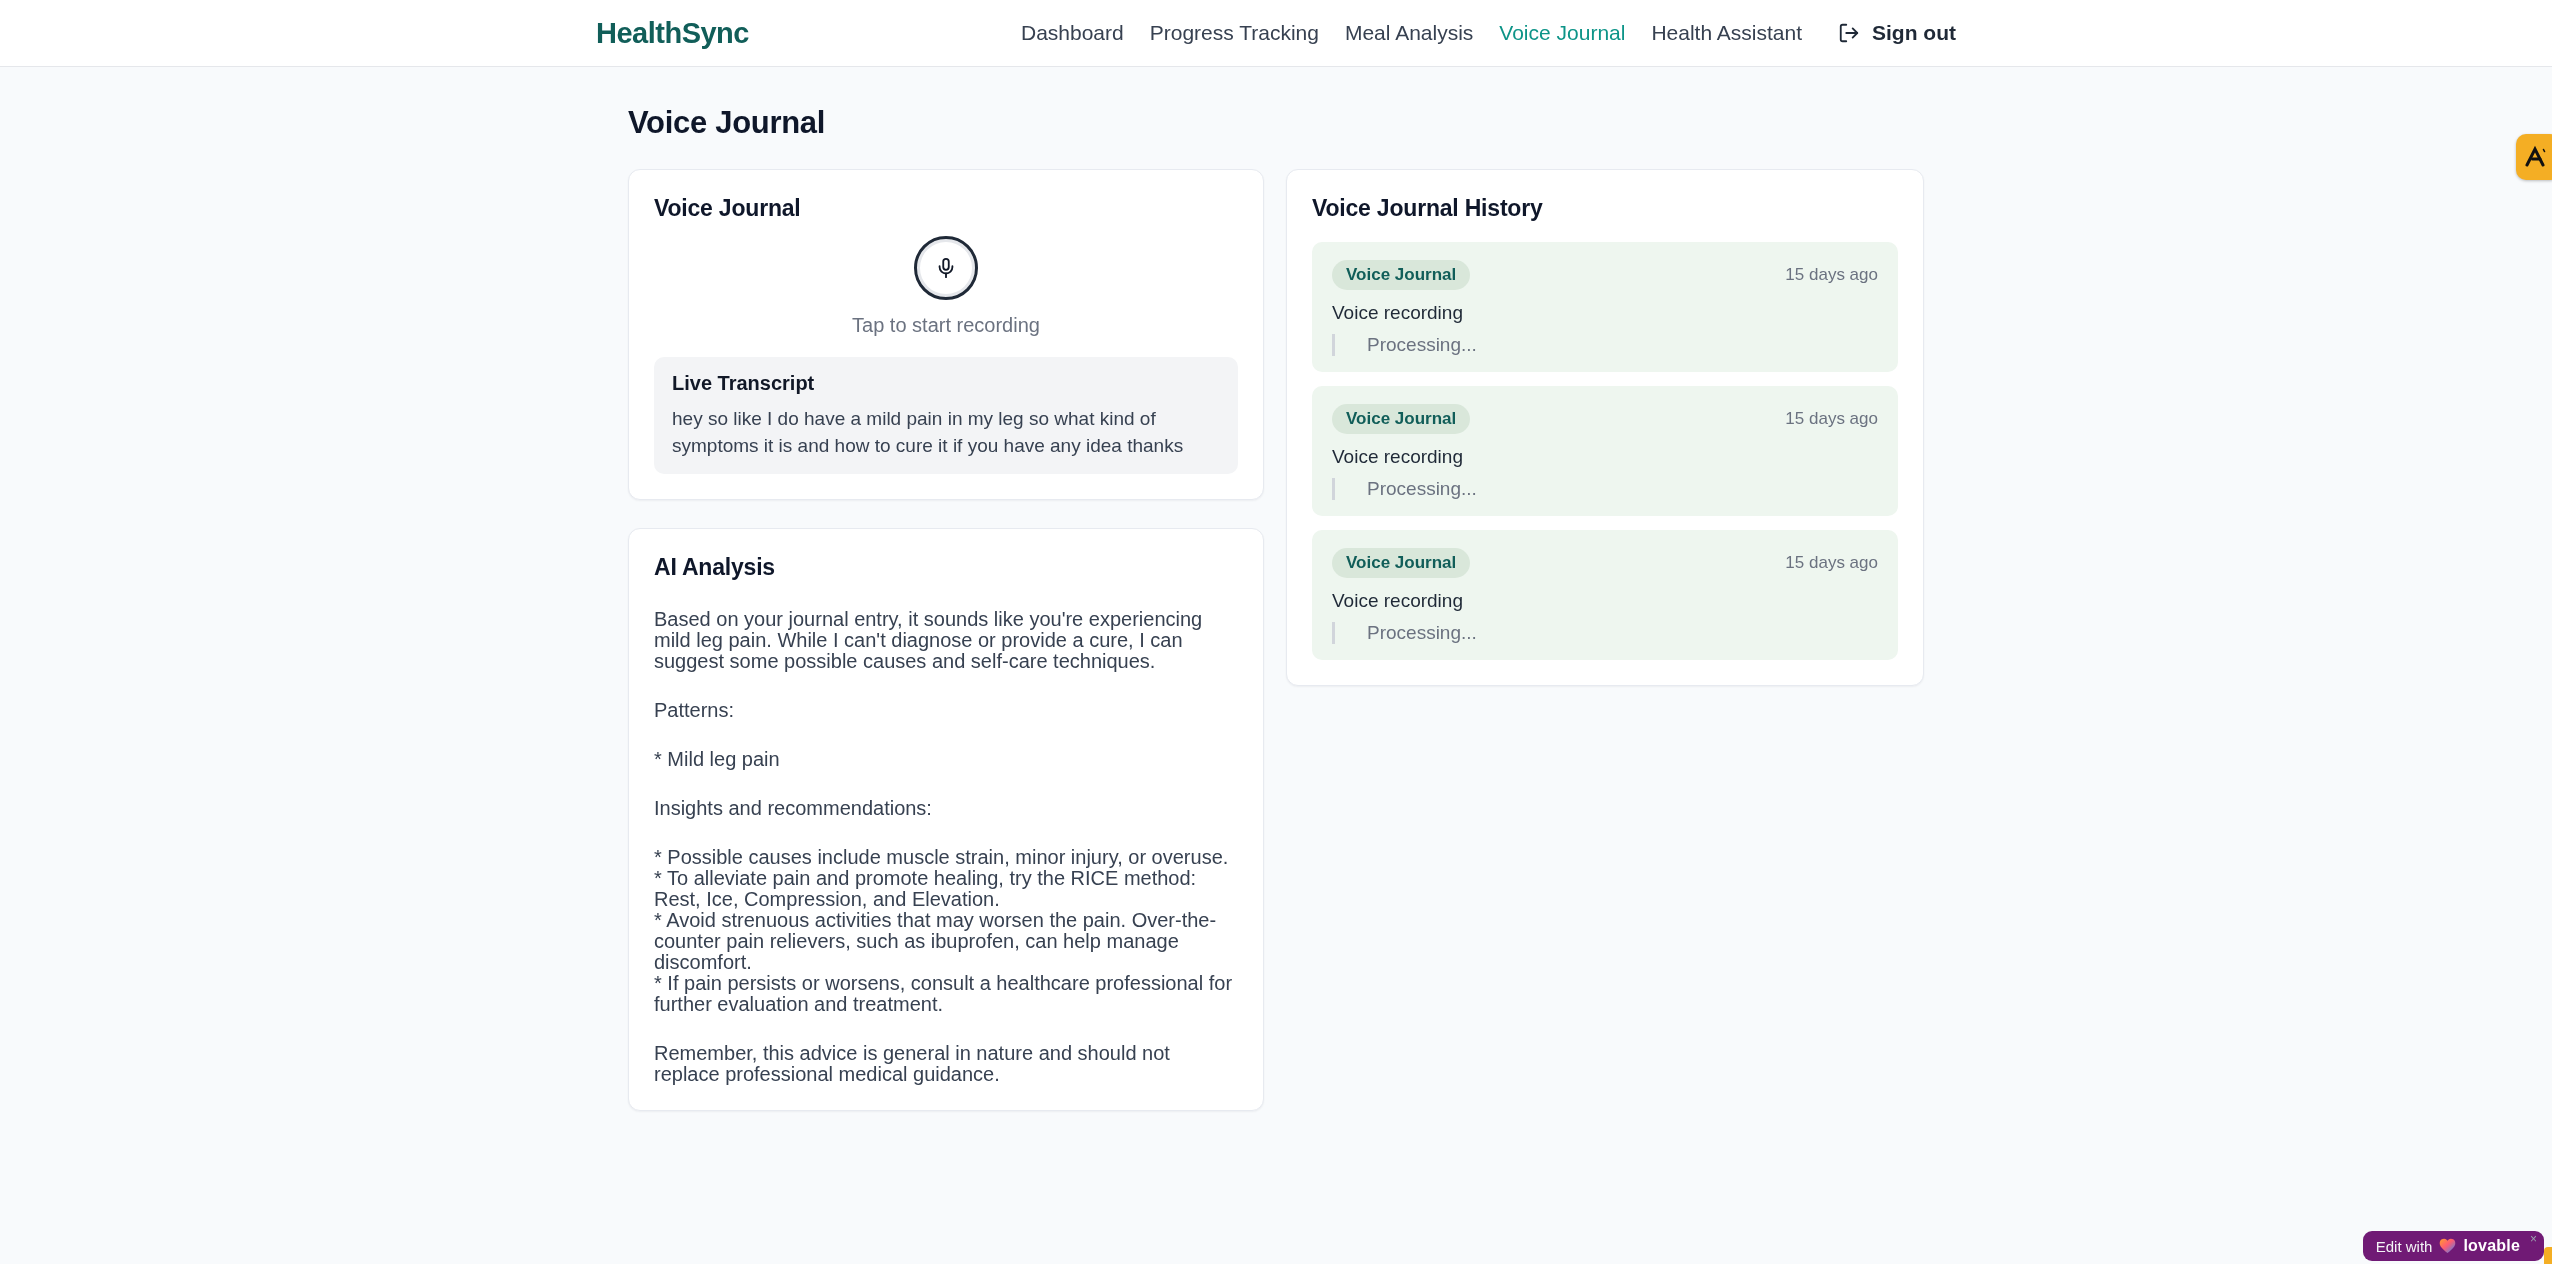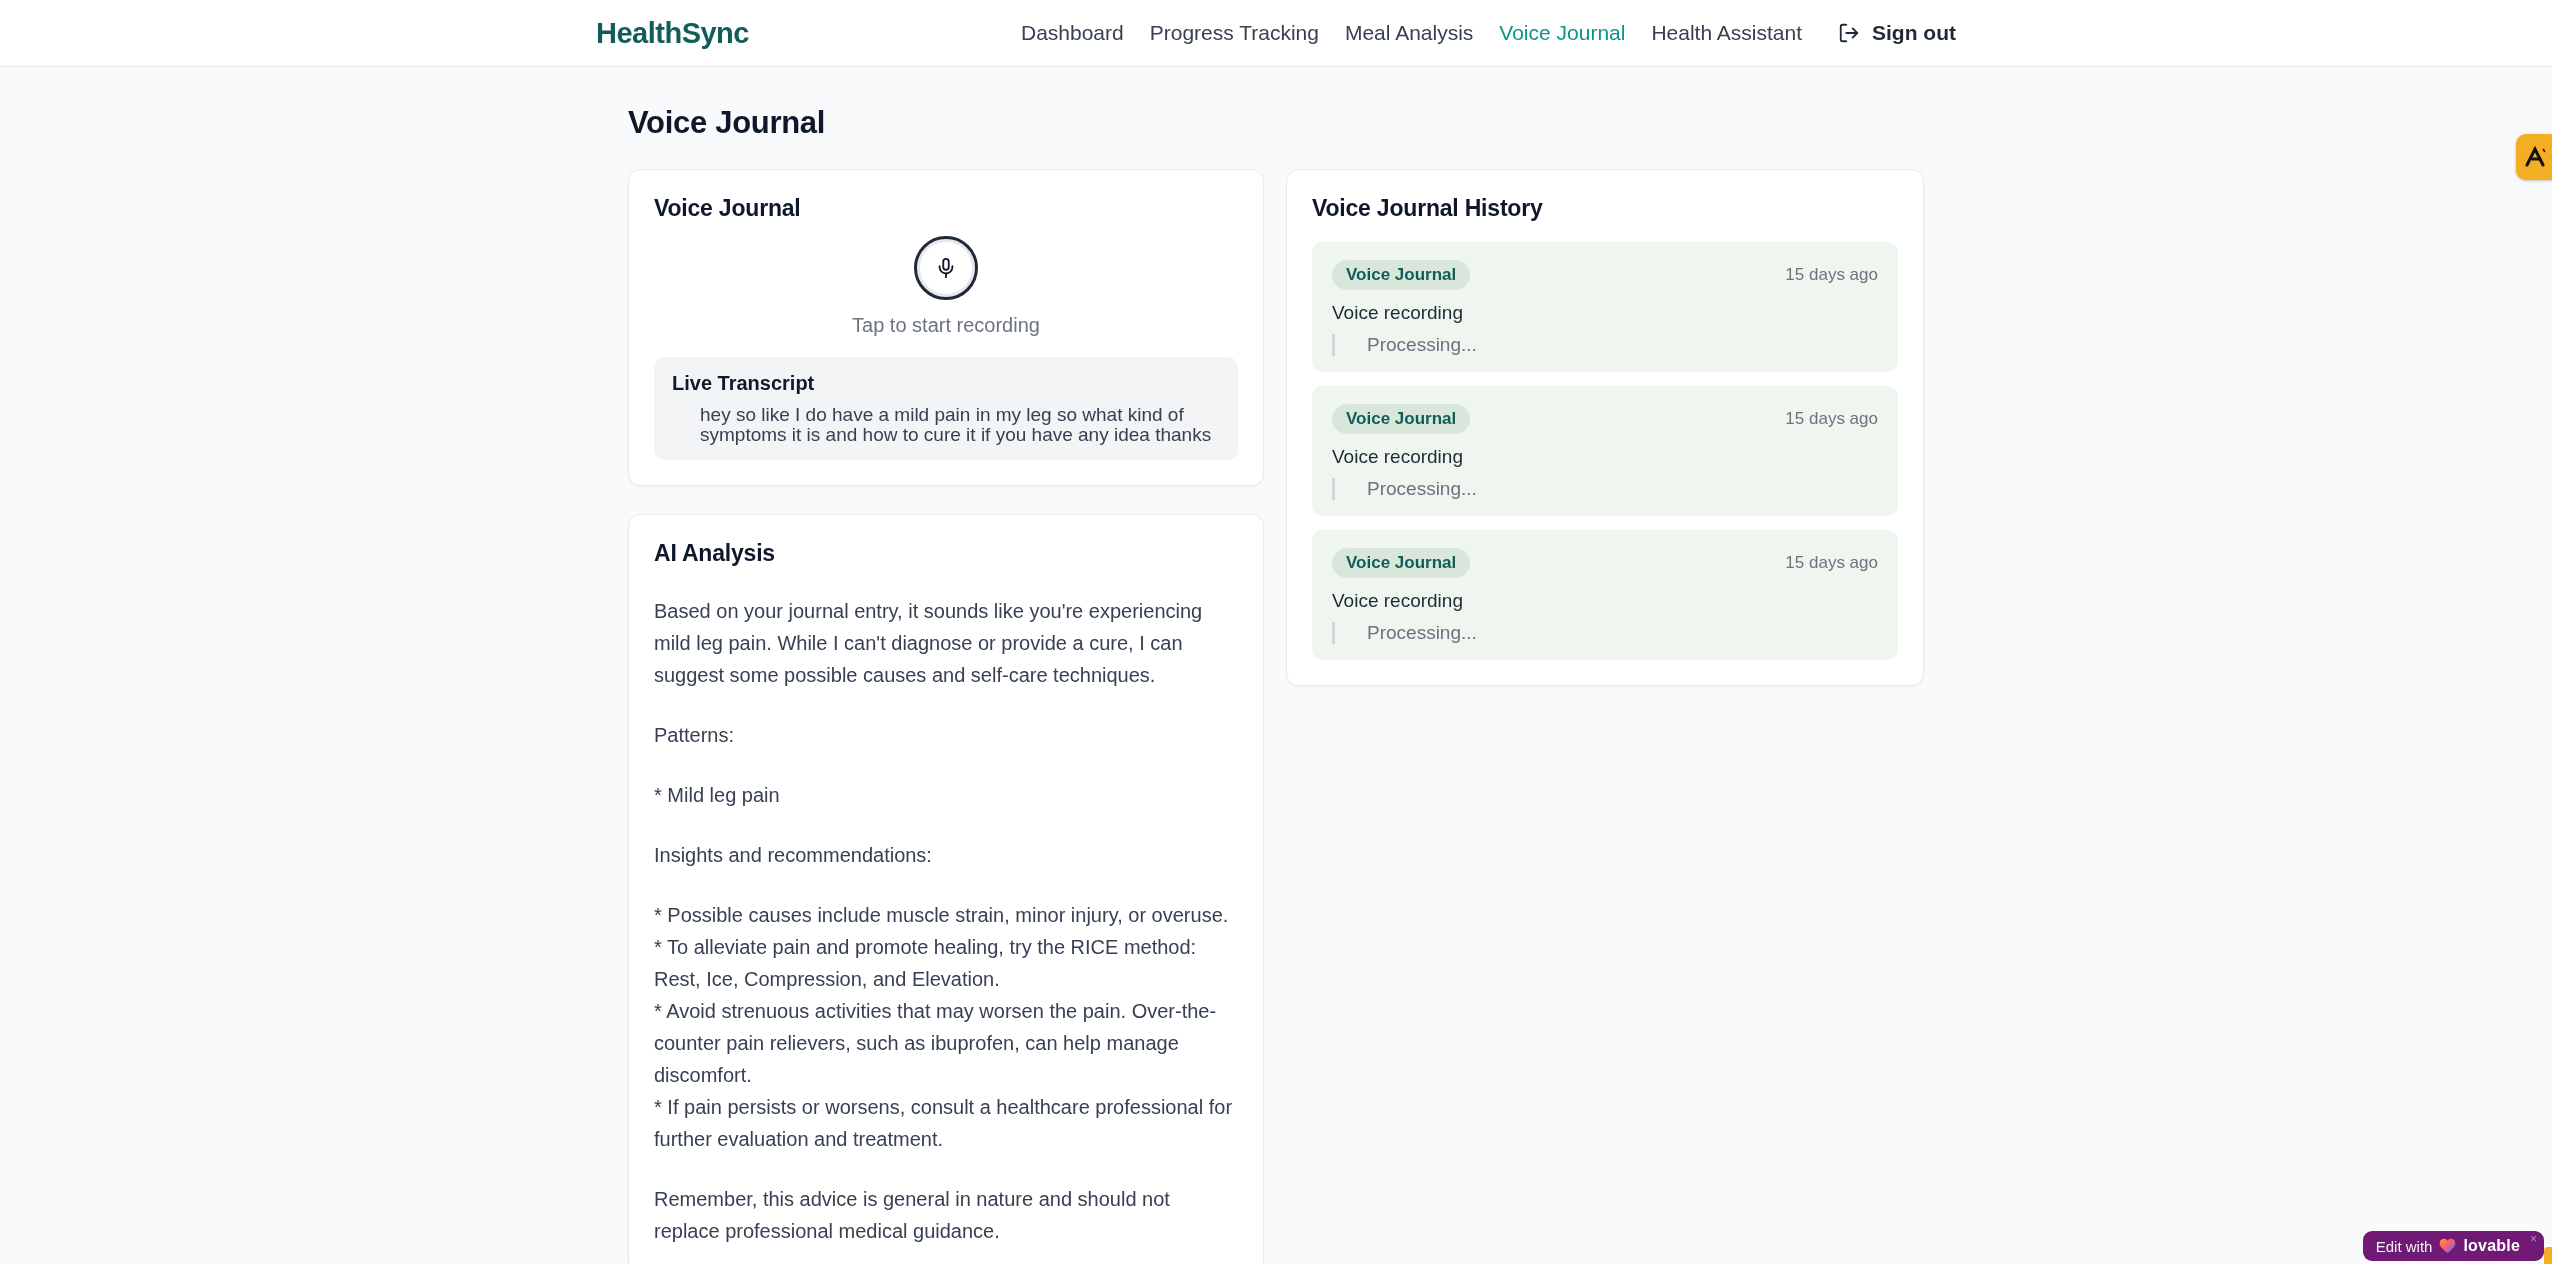--- a/index.html
+++ b/index.html
@@ -45,26 +45,26 @@
   .mic-wrap { display:flex; flex-direction:column; align-items:center; margin-top:14px; }
   .mic-button {
     width:64px; height:64px; border-radius:50%; background:#ffffff;
     border:3px solid #1f2937; box-shadow:inset 0 0 0 3px #e5e7eb;
     display:flex; align-items:center; justify-content:center; cursor:pointer;
   }
   .mic-svg { width:22px; height:22px; display:block; }
   .tap-hint { font-size:20px; color:#6b7280; margin:14px 0 20px; }
   .transcript-box { background:#f3f4f6; border-radius:10px; padding:15px 18px; }
   .transcript-title { font-size:20px; font-weight:bold; color:#111827; margin-bottom:10px; }
-  .transcript-text { font-size:19px; line-height:20px; color:#374151;margin-left:28px; }
+  .transcript-text { font-size:19px; line-height:27px; color:#374151; }
 
   
   .analysis-body { margin-top:24px; }
   .analysis-body p {
-    font-size:20px; line-height:32px; color:#374151;
+    font-size:20px; line-height:21px; color:#374151;
     margin-bottom:24px; white-space:pre-line;margin-top:28px;
   }
   .analysis-body p:last-child { margin-bottom:0; }
 
   
   .history-list { margin-top:20px; display:flex; flex-direction:column; gap:14px; }
   .history-item { background:#eef6ef; border-radius:10px; padding:18px 20px 16px; cursor:pointer; }
   .history-head { display:flex; align-items:center; justify-content:space-between; }
   .badge {
     background:#d9e7da; color:#115e59; font-size:17px; font-weight:bold;

